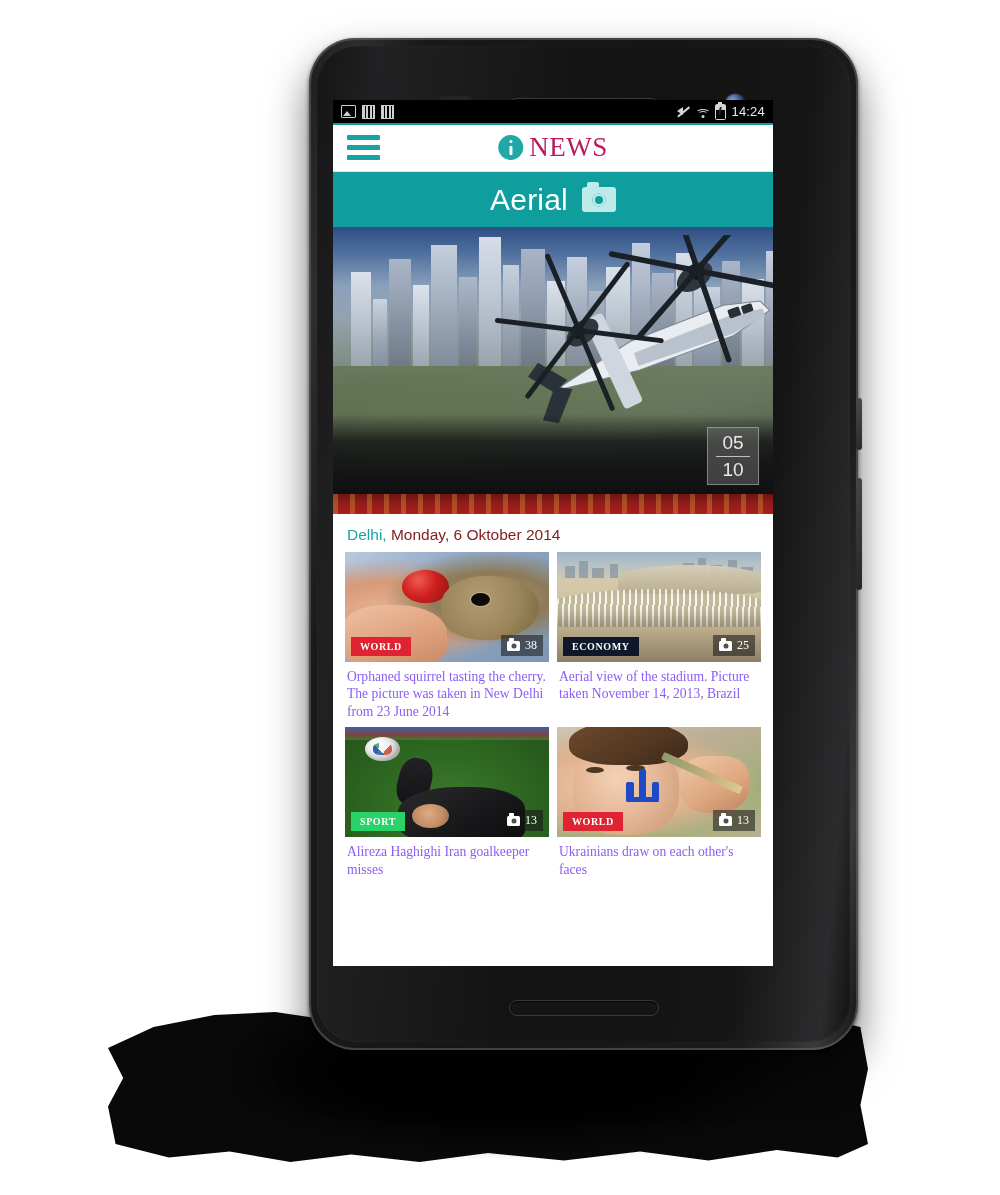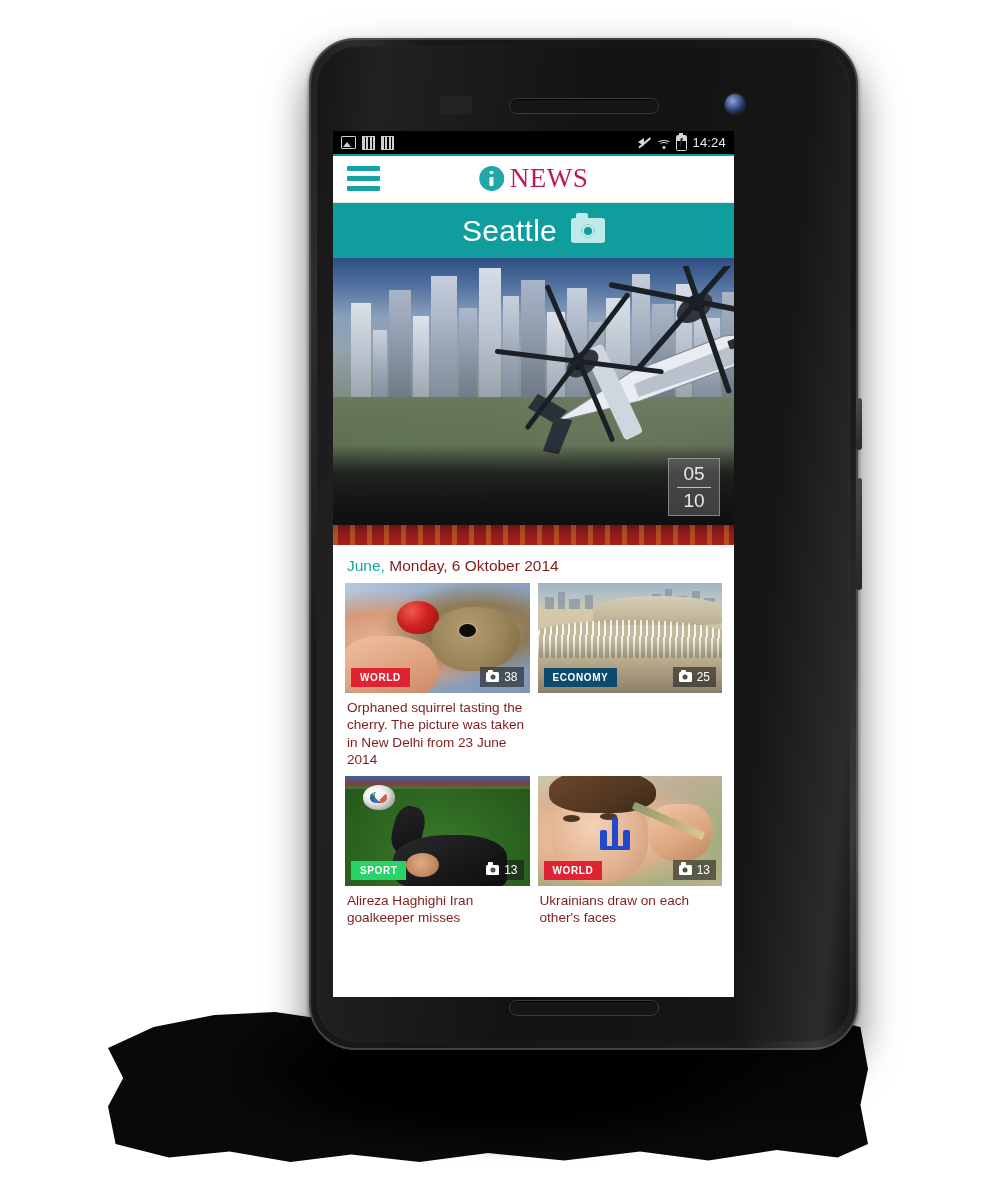--- a/index.html
+++ b/index.html
@@ -127,22 +127,22 @@
     border-radius: 8px;
     background: #151516;
     border: 1px solid #39393c;
     box-shadow: inset 0 1px 1px rgba(0,0,0,.9);
   }
 
   
   .screen {
     position: absolute;
     left: 24px;
-    top: 93px;
-    width: 401px;
+    top: 62px;
+    width: 440px;
     height: 866px;
     background: #ffffff;
     overflow: hidden;
   }
 
   
   .statusbar {
     height: 23px;
     background: #000000;
     display: flex;
@@ -385,40 +385,40 @@
   }
   .date-today { color: #19a3a3; }
   .date-rest { color: #7f1d1d; }
 
   .grid {
     display: grid;
     grid-template-columns: 1fr 1fr;
     gap: 3px 8px;
     padding: 0 12px;
   }
-  .card { background: #fff; }
+  .card { background: #fff; font-family: Liberation Serif, serif; }
   .card-media {
     position: relative;
     width: 100%;
     height: 110px;
     overflow: hidden;
     background: #ddd;
   }
   .badge {
     position: absolute;
     left: 6px;
     bottom: 6px;
     color: #ffffff;
     font-size: 10px;
     font-weight: bold;
     letter-spacing: .6px;
     padding: 4px 9px;
   }
   .badge.world   { background: #e02333; }
-  .badge.economy { background: #0c4a6e; }
+  .badge.economy { background: #0f172a; }
   .badge.sport   { background: #2ad26a; }
   .shots {
     position: absolute;
     right: 6px;
     bottom: 6px;
     display: flex;
     align-items: center;
     gap: 5px;
     background: rgba(20,20,20,.55);
     padding: 3px 6px;
@@ -433,21 +433,21 @@
     border-radius:1px 1px 0 0; background:#ffffff;
   }
   .shots .cam::after {
     content:""; position:absolute; left:50%; top:50%; transform:translate(-50%,-50%);
     width:5px; height:5px; border-radius:50%; background:rgba(20,20,20,.75);
   }
   .card-caption {
     padding: 6px 2px 4px 2px;
     font-size: 13.6px;
     line-height: 1.28;
-    color: #7f1d1d;
+    color: #8b5cf6;
   }
 
   
   .ph { position:absolute; inset:0; }
   
   .ph-squirrel {
     background:
       radial-gradient(ellipse at 72% 42%, #a8926c 0%, #8d7a57 28%, rgba(0,0,0,0) 52%),
       radial-gradient(circle at 40% 30%, #cf2d28 0%, #a61c1c 9%, rgba(0,0,0,0) 11%),
       radial-gradient(ellipse at 22% 55%, #e8b596 0%, #d79a78 35%, rgba(0,0,0,0) 62%),
@@ -621,21 +621,21 @@
         <span></span>
         <span></span>
       </div>
       <div class="brand">
         <span class="brand-mark"></span>
         <span class="brand-text">NEWS</span>
       </div>
     </div>
 
     <div class="gallerybar">
-      <span class="gallery-title">Seattle</span>
+      <span class="gallery-title">Aerial</span>
       <span class="cam-icon"></span>
     </div>
 
     <div class="hero">
       <div class="hero-sky"></div>
       <div class="city">
         <i class="bldg l" style="left:18px;width:20px;height:105px"></i>
         <i class="bldg" style="left:40px;width:14px;height:78px"></i>
         <i class="bldg d" style="left:56px;width:22px;height:118px"></i>
         <i class="bldg l" style="left:80px;width:16px;height:92px"></i>
@@ -696,21 +696,21 @@
         <span>05</span>
         <span class="sep"></span>
         <span>10</span>
       </div>
     </div>
 
     <div class="hero-bottom-peek"></div>
 
     <div class="content">
       <div class="date-row">
-        <span class="date-today">June,</span>
+        <span class="date-today">Delhi,</span>
         <span class="date-rest">Monday, 6 Oktober 2014</span>
       </div>
 
       <div class="grid">
 
         <div class="card">
           <div class="card-media">
             <div class="ph ph-squirrel">
               <div class="sq-hand"></div>
               <div class="sq-cherry"></div>
@@ -743,20 +743,21 @@
               <div class="st-roof2"></div>
               <div class="st-roof"></div>
               <div class="st-base"></div>
             </div>
             <span class="badge economy">ECONOMY</span>
             <span class="shots">
               <span class="cam"></span>
               <span>25</span>
             </span>
           </div>
+          <div class="card-caption">Aerial view of the stadium. Picture taken November 14, 2013, Brazil</div>
         </div>
 
         <div class="card">
           <div class="card-media">
             <div class="ph ph-keeper">
               <div class="gk-sky"></div>
               <div class="gk-ball"></div>
               <div class="gk-arm"></div>
               <div class="gk-body"></div>
               <div class="gk-face"></div>

